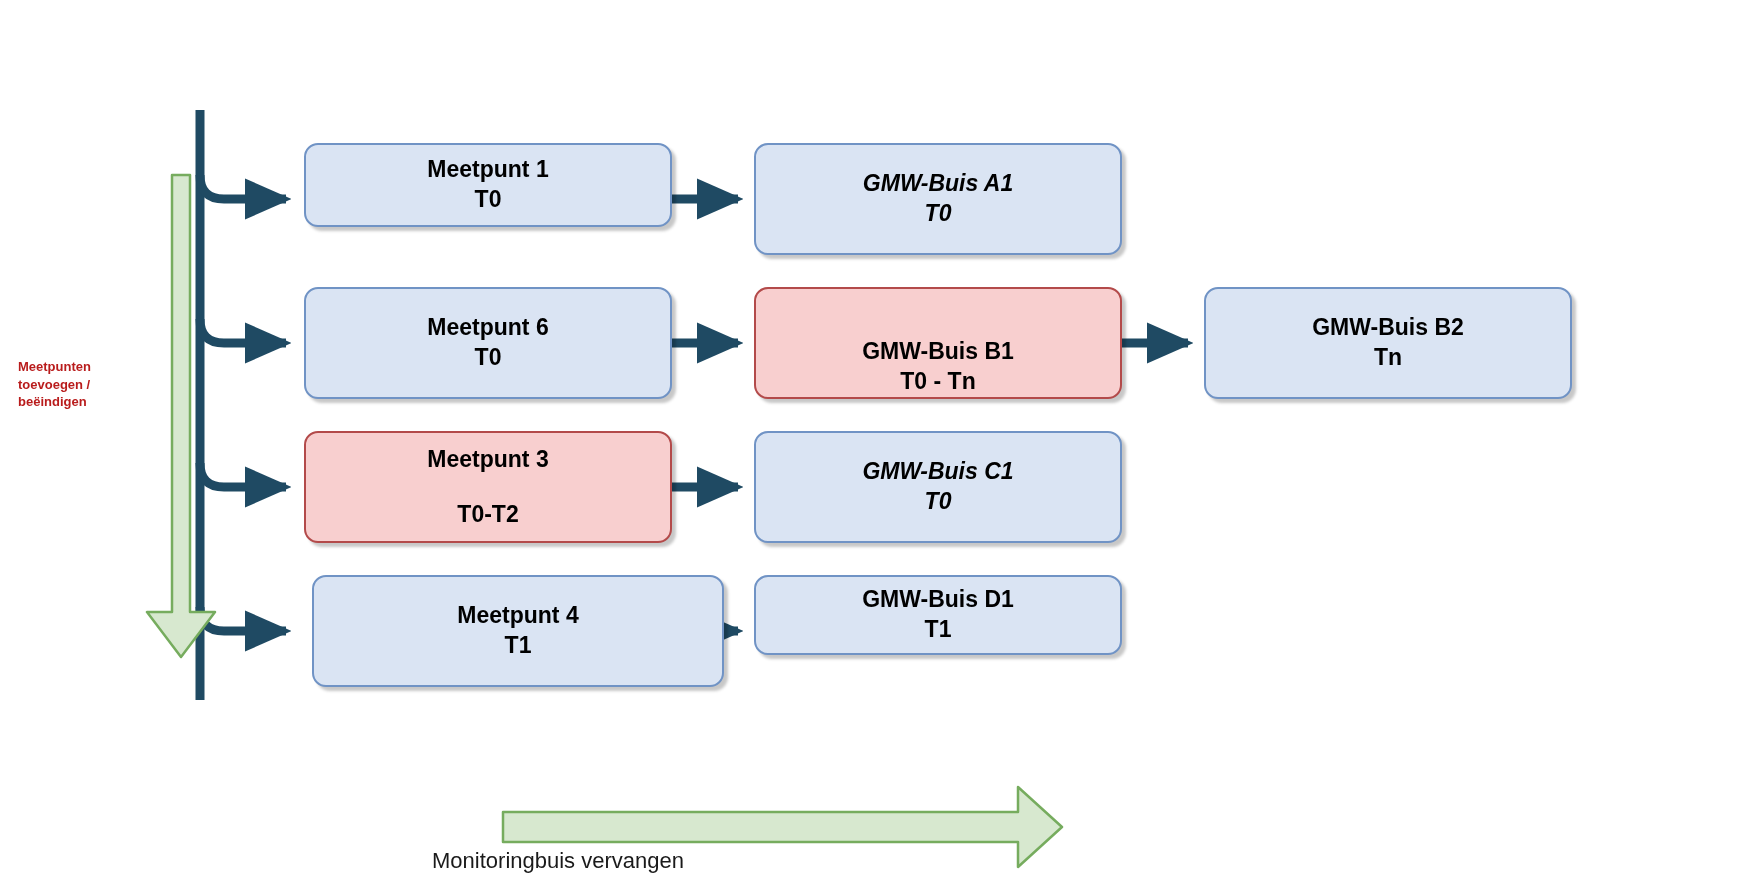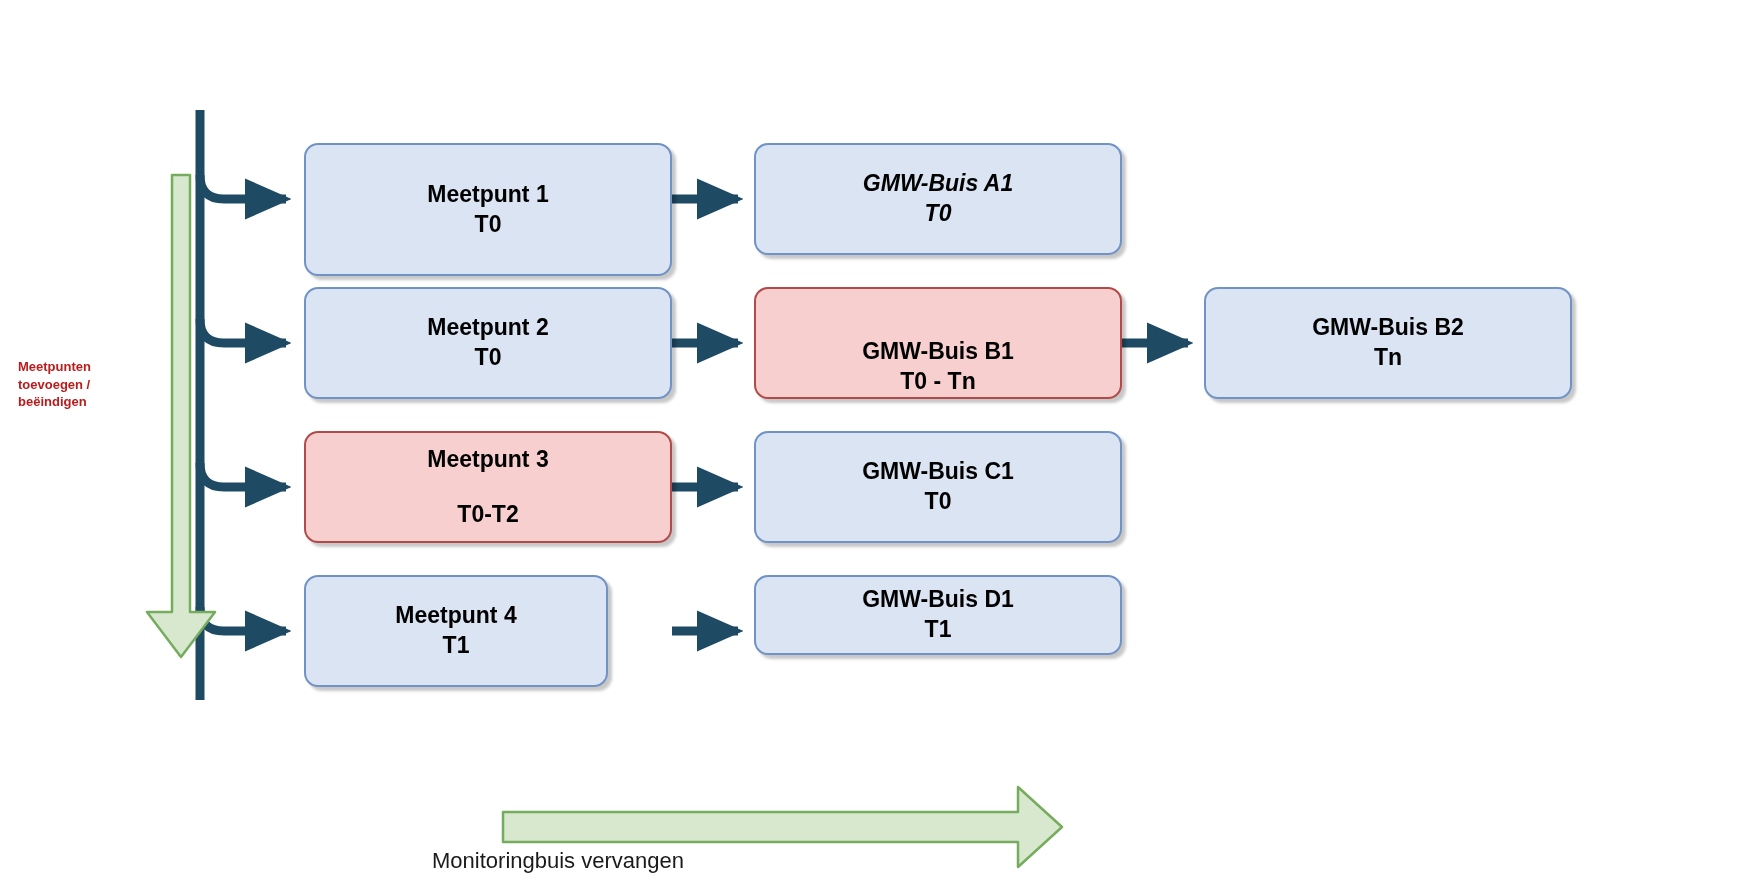--- a/index.html
+++ b/index.html
@@ -94,56 +94,56 @@
     <path d="M 672,631 L 738,631" fill="none" stroke="#1f4a63" stroke-width="9" marker-end="url(#arrowhead)"></path>
 
     <path d="M 1122,343 L 1188,343" fill="none" stroke="#1f4a63" stroke-width="9" marker-end="url(#arrowhead)"></path>
 
     <polygon points="172,175 190,175 190,612 215,612 181,657 147,612 172,612" fill="#d7e8cf" stroke="#76ac5e" stroke-width="2.5" stroke-linejoin="round"></polygon>
 
     <polygon points="503,812 1018,812 1018,787 1062,827 1018,867 1018,842 503,842" fill="#d7e8cf" stroke="#76ac5e" stroke-width="2.5" stroke-linejoin="round"></polygon>
   </svg>
 
 
-  <div class="node blue" style="left:304px; top:143px; width:368px; height:133px;">
+  <div class="node blue" style="left:304px; top:143px; width:368px; height:84px;">
     <span class="line1">Meetpunt 1</span>
     <span class="line2">T0</span>
   </div>
 
   <div class="node blue" style="left:754px; top:143px; width:368px; height:112px;font-style:italic;">
     <span class="line1">GMW-Buis A1</span>
     <span class="line2">T0</span>
   </div>
 
   <div class="node blue" style="left:304px; top:287px; width:368px; height:112px;">
-    <span class="line1">Meetpunt 2</span>
+    <span class="line1">Meetpunt 6</span>
     <span class="line2">T0</span>
   </div>
 
   <div class="node pink" style="left:754px; top:287px; width:368px; height:112px;justify-content:flex-end;">
     <span class="line1">GMW-Buis B1</span>
     <span class="line2">T0 - Tn</span>
   </div>
 
   <div class="node blue" style="left:1204px; top:287px; width:368px; height:112px;">
     <span class="line1">GMW-Buis B2</span>
     <span class="line2">Tn</span>
   </div>
 
   <div class="node pink" style="left:304px; top:431px; width:368px; height:112px;gap:25px;">
     <span class="line1">Meetpunt 3</span>
     <span class="line2">T0-T2</span>
   </div>
 
-  <div class="node blue" style="left:754px; top:431px; width:368px; height:112px;">
+  <div class="node blue" style="left:754px; top:431px; width:368px; height:112px;font-style:italic;">
     <span class="line1">GMW-Buis C1</span>
     <span class="line2">T0</span>
   </div>
 
-  <div class="node blue" style="left:304px; top:575px; width:304px; height:112px;">
+  <div class="node blue" style="left:312px; top:575px; width:412px; height:112px;">
     <span class="line1">Meetpunt 4</span>
     <span class="line2">T1</span>
   </div>
 
   <div class="node blue" style="left:754px; top:575px; width:368px; height:80px;">
     <span class="line1">GMW-Buis D1</span>
     <span class="line2">T1</span>
   </div>
 
   <div class="side-label" style="left:18px; top:358px; width:150px;">Meetpunten

